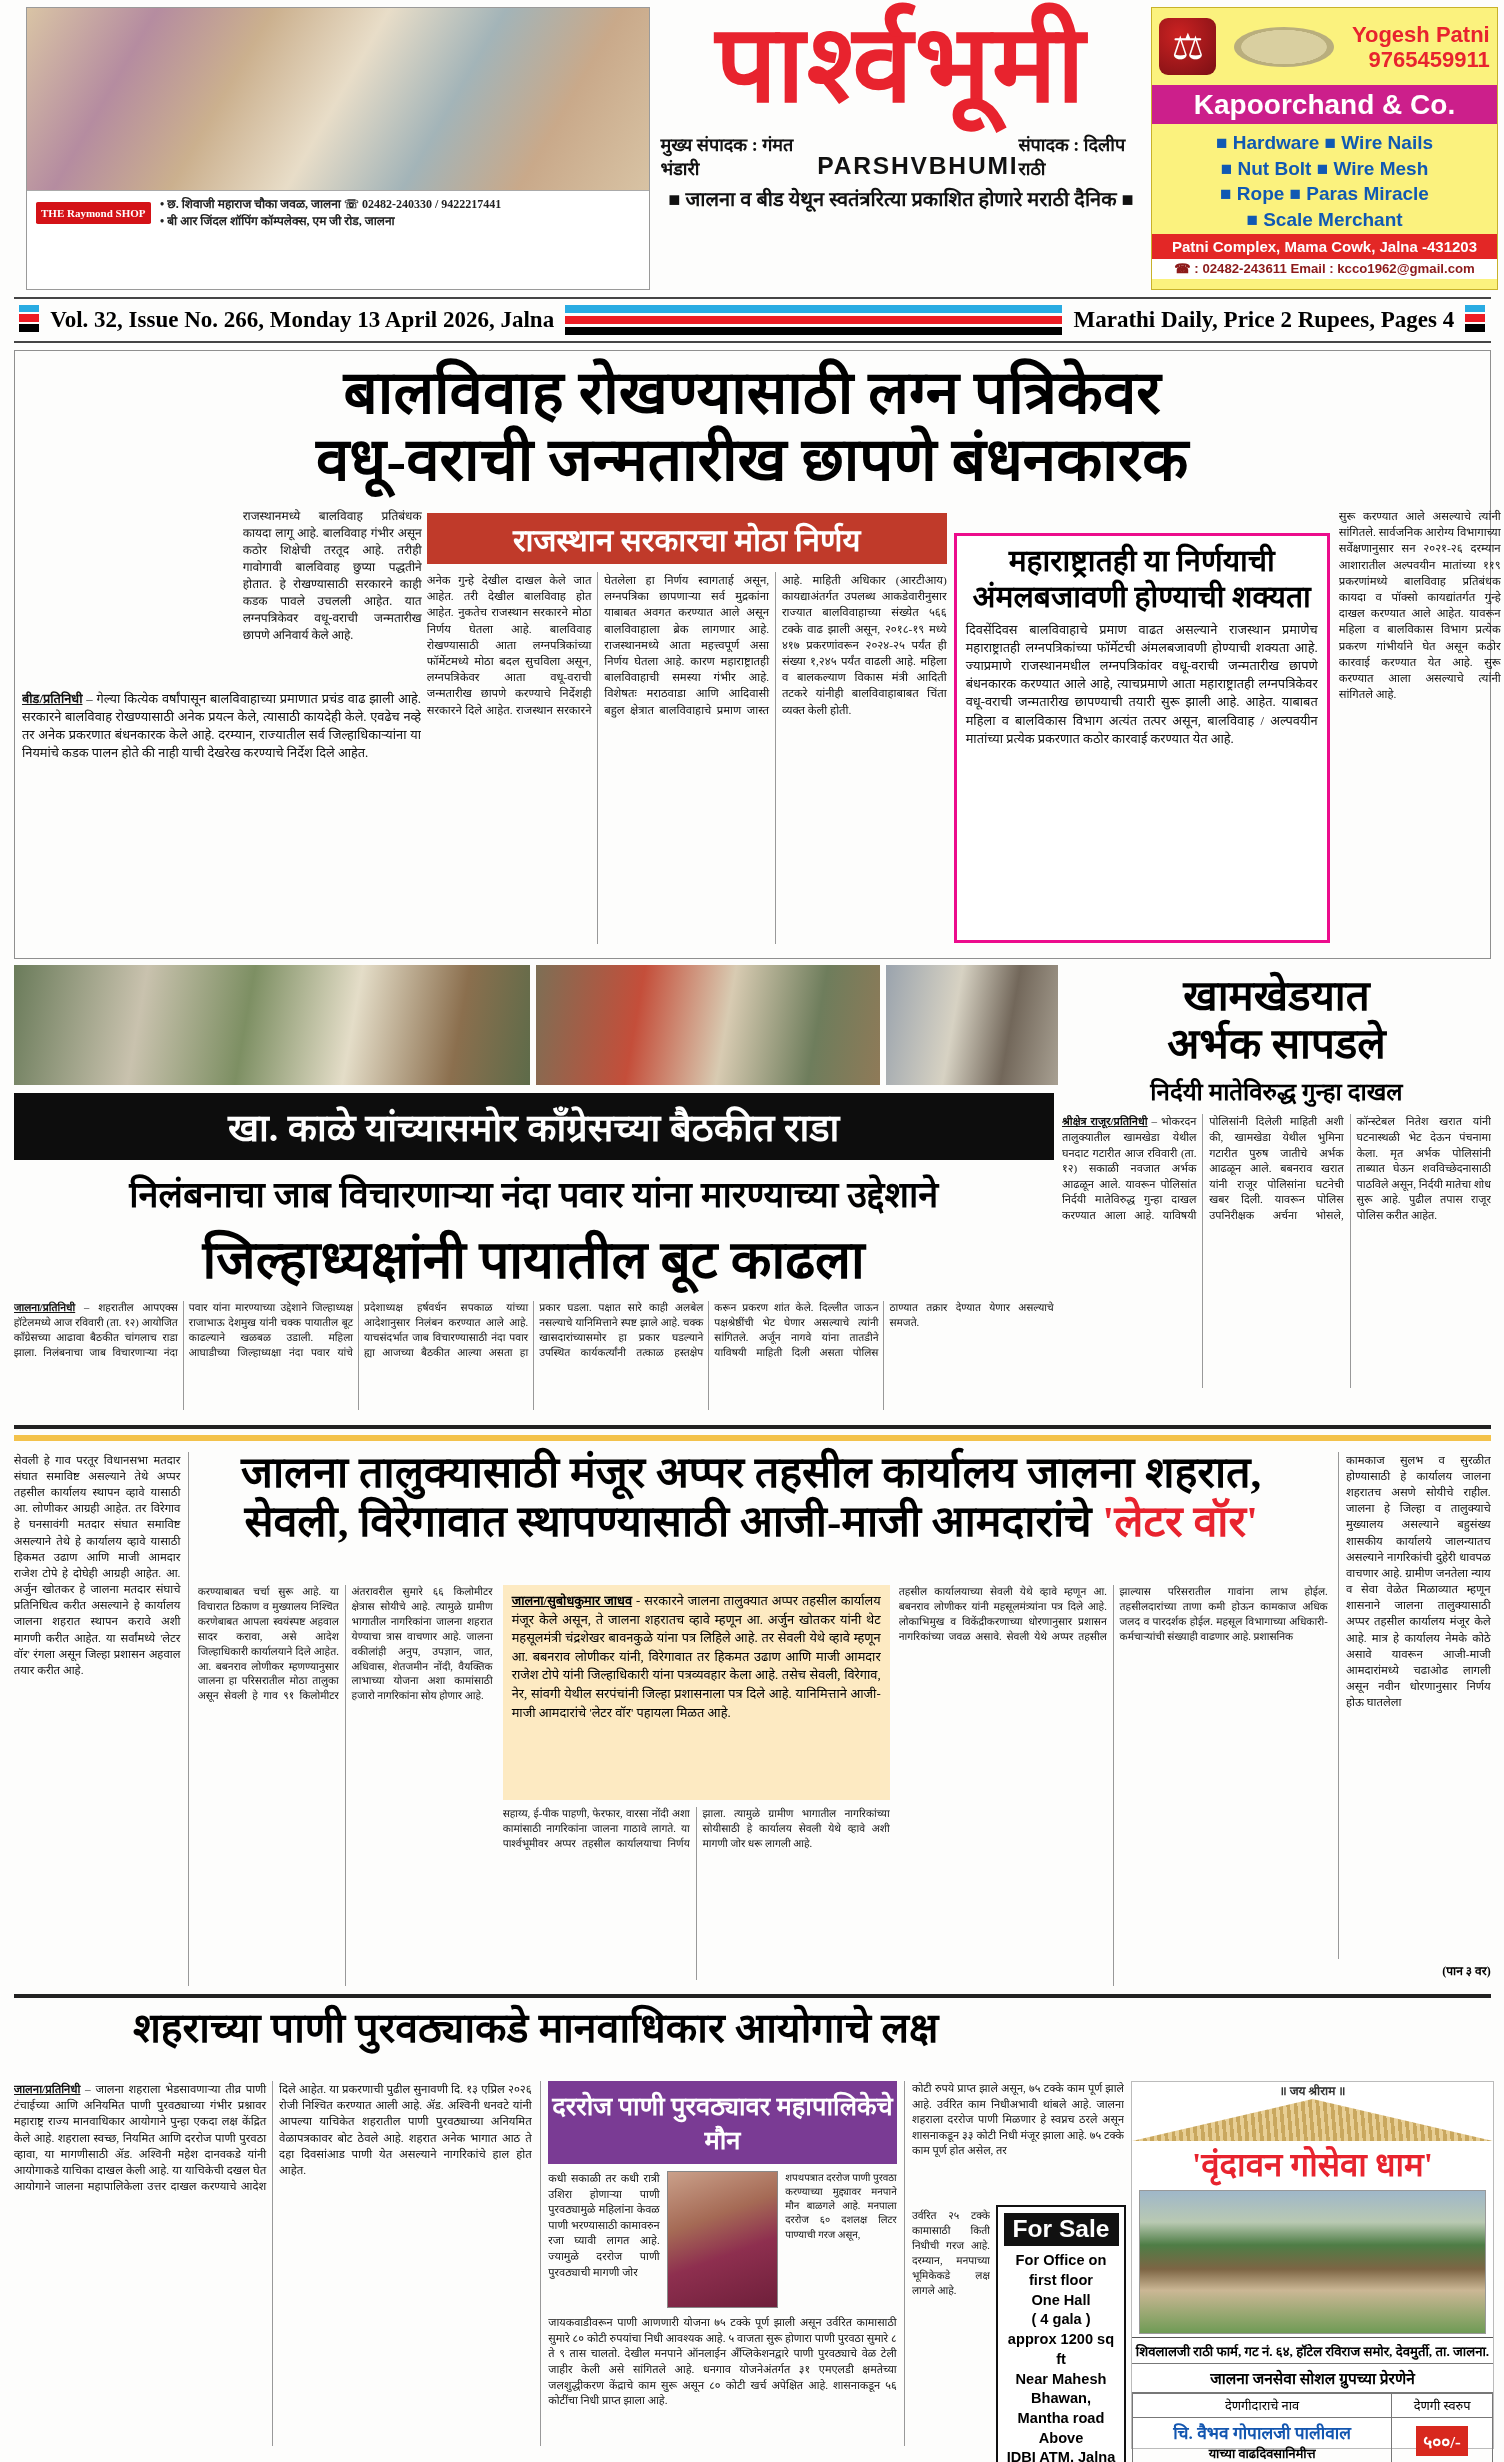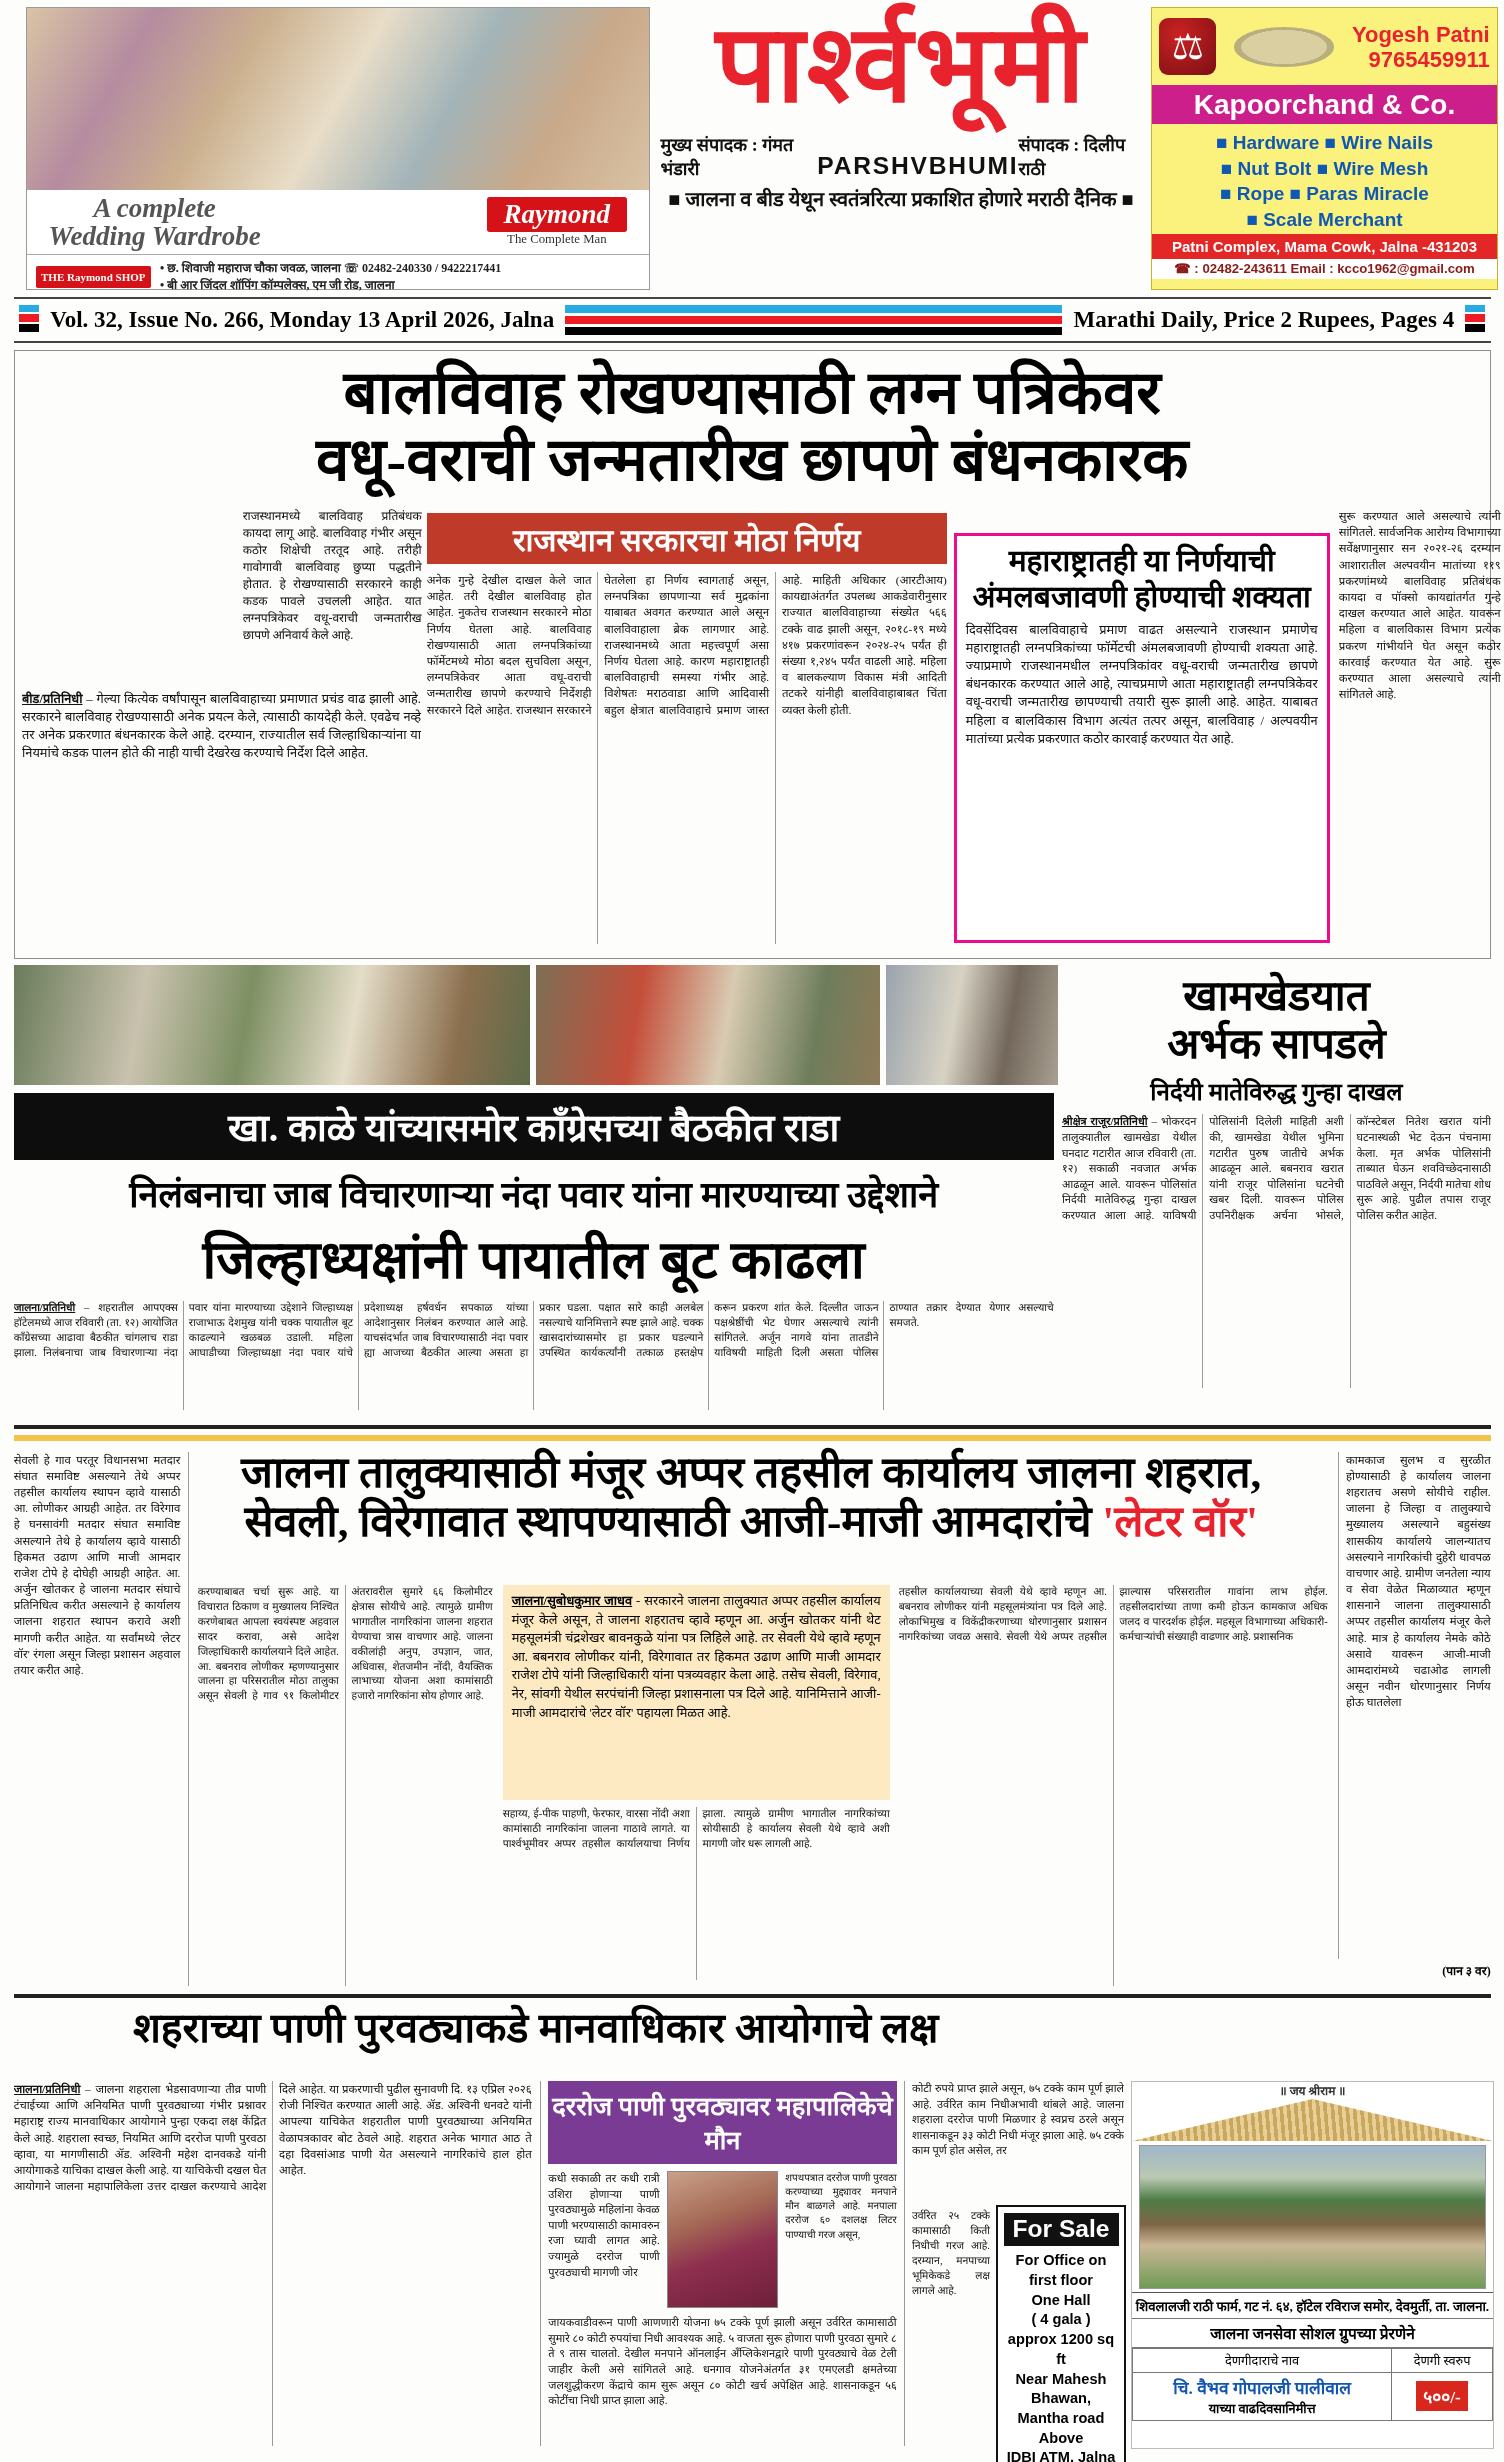--- a/index.html
+++ b/index.html
@@ -84,30 +84,20 @@
   .don-name { color:#1356b0; font-weight:bold; font-size:17.3px; }
   .don-amt { background:#d8281e; color:#fff; font-weight:bold; font-size:17.3px; padding:3.6px 7.3px; display:inline-block; }
   .smallrule { background:#222; height:3.6px; }
   .jay { font-size:12px; text-align:center; font-weight:bold; color:#333; }
 </style>
 </head>
 <body>
 
 <div class="abs ad-box" style="left:25.5px; top:7.3px; width:624px; height:283px;">
   <div class="raymond-photo"></div>
-  <div class="raymond-mid">
-    <div class="wardrobe-txt">
-      <span>A complete</span><br>
-      <span>Wedding Wardrobe</span>
-    </div>
-    <div style="text-align:center;">
-      <div class="raymond-logo">Raymond</div>
-      <div class="raymond-sub">The Complete Man</div>
-    </div>
-  </div>
   <div class="raymond-addr">
     <div class="rshop">THE Raymond SHOP</div>
     <div class="raymond-addr-lines">
       <div>• छ. शिवाजी महाराज चौका जवळ, जालना ☏ 02482-240330 / 9422217441</div>
       <div>• बी आर जिंदल शॉपिंग कॉम्पलेक्स, एम जी रोड, जालना</div>
     </div>
   </div>
 </div>
 
 <div class="abs" style="left:655px; top:11px; width:492px;">
@@ -256,20 +246,21 @@
     <div>Near Mahesh Bhawan,</div>
     <div>Mantha road Above</div>
     <div>IDBI ATM, Jalna</div>
   </div>
 
 </div>
 
 <div class="abs cowad" style="left:1131px; top:2081px; width:363px; height:368px;">
   <div class="jay">॥ जय श्रीराम ॥</div>
   <div class="roof"></div>
+  <div class="cow-title">'वृंदावन गोसेवा धाम'</div>
   <div class="cows-photo" style="margin:3.6px 7.3px; height:144px;"></div>
   <div class="cow-addr">शिवलालजी राठी फार्म, गट नं. ६४, हॉटेल रविराज समोर, देवमुर्ती, ता. जालना.</div>
   <div class="cow-line">जालना जनसेवा सोशल ग्रुपच्या प्रेरणेने</div>
   <table class="dontable">
     <tbody>
         <tr>
       <td style="width:72%;">देणगीदाराचे नाव</td>
       <td>देणगी स्वरुप</td>
     </tr>
     <tr>

